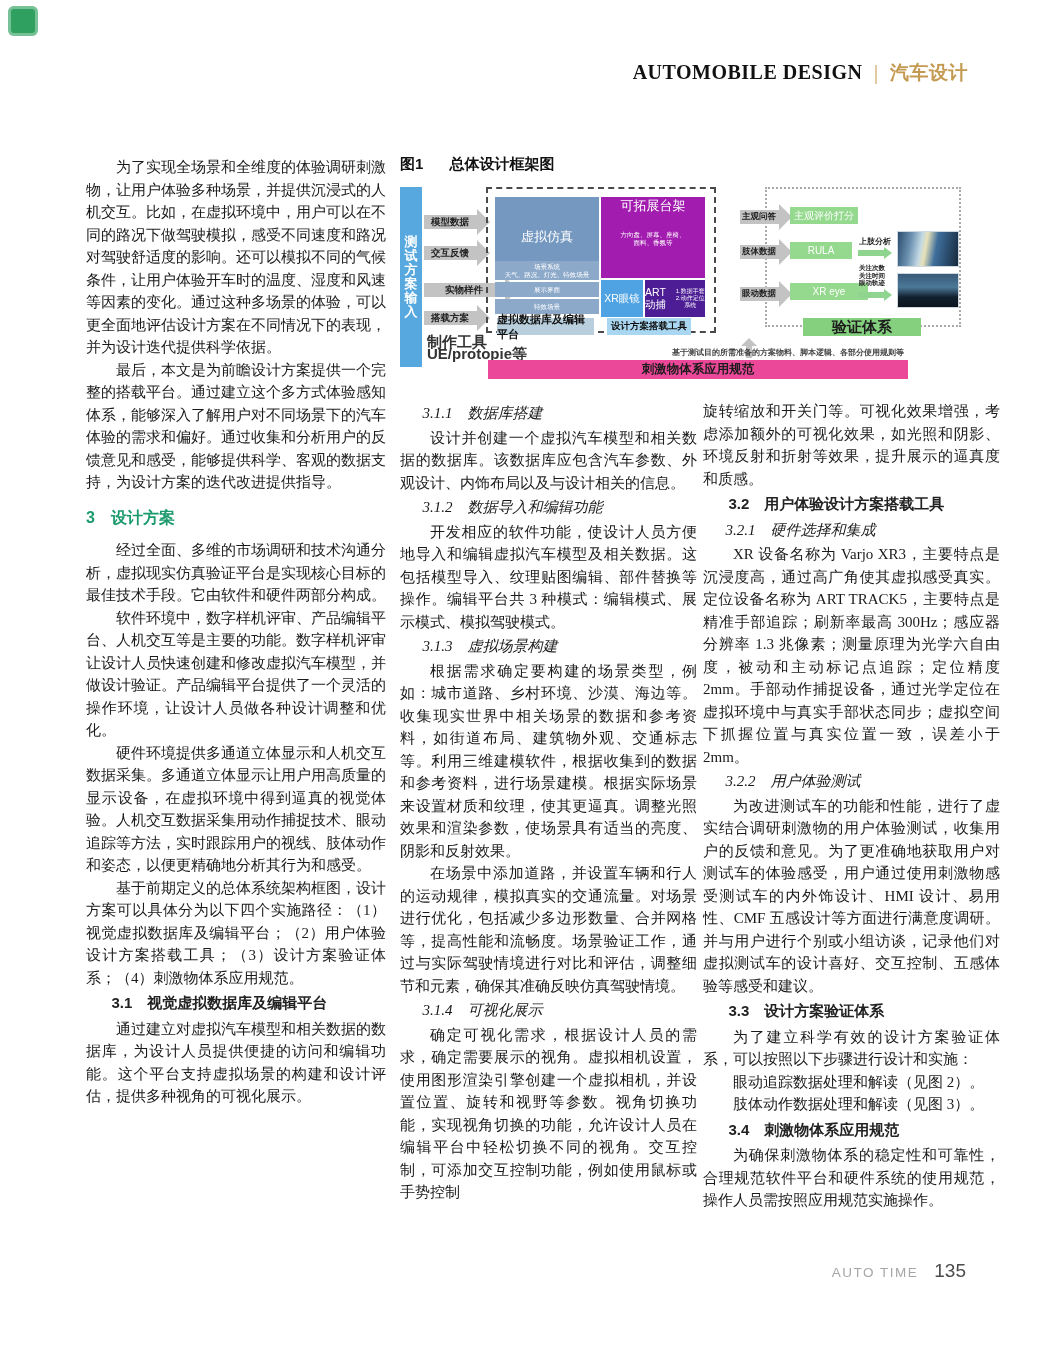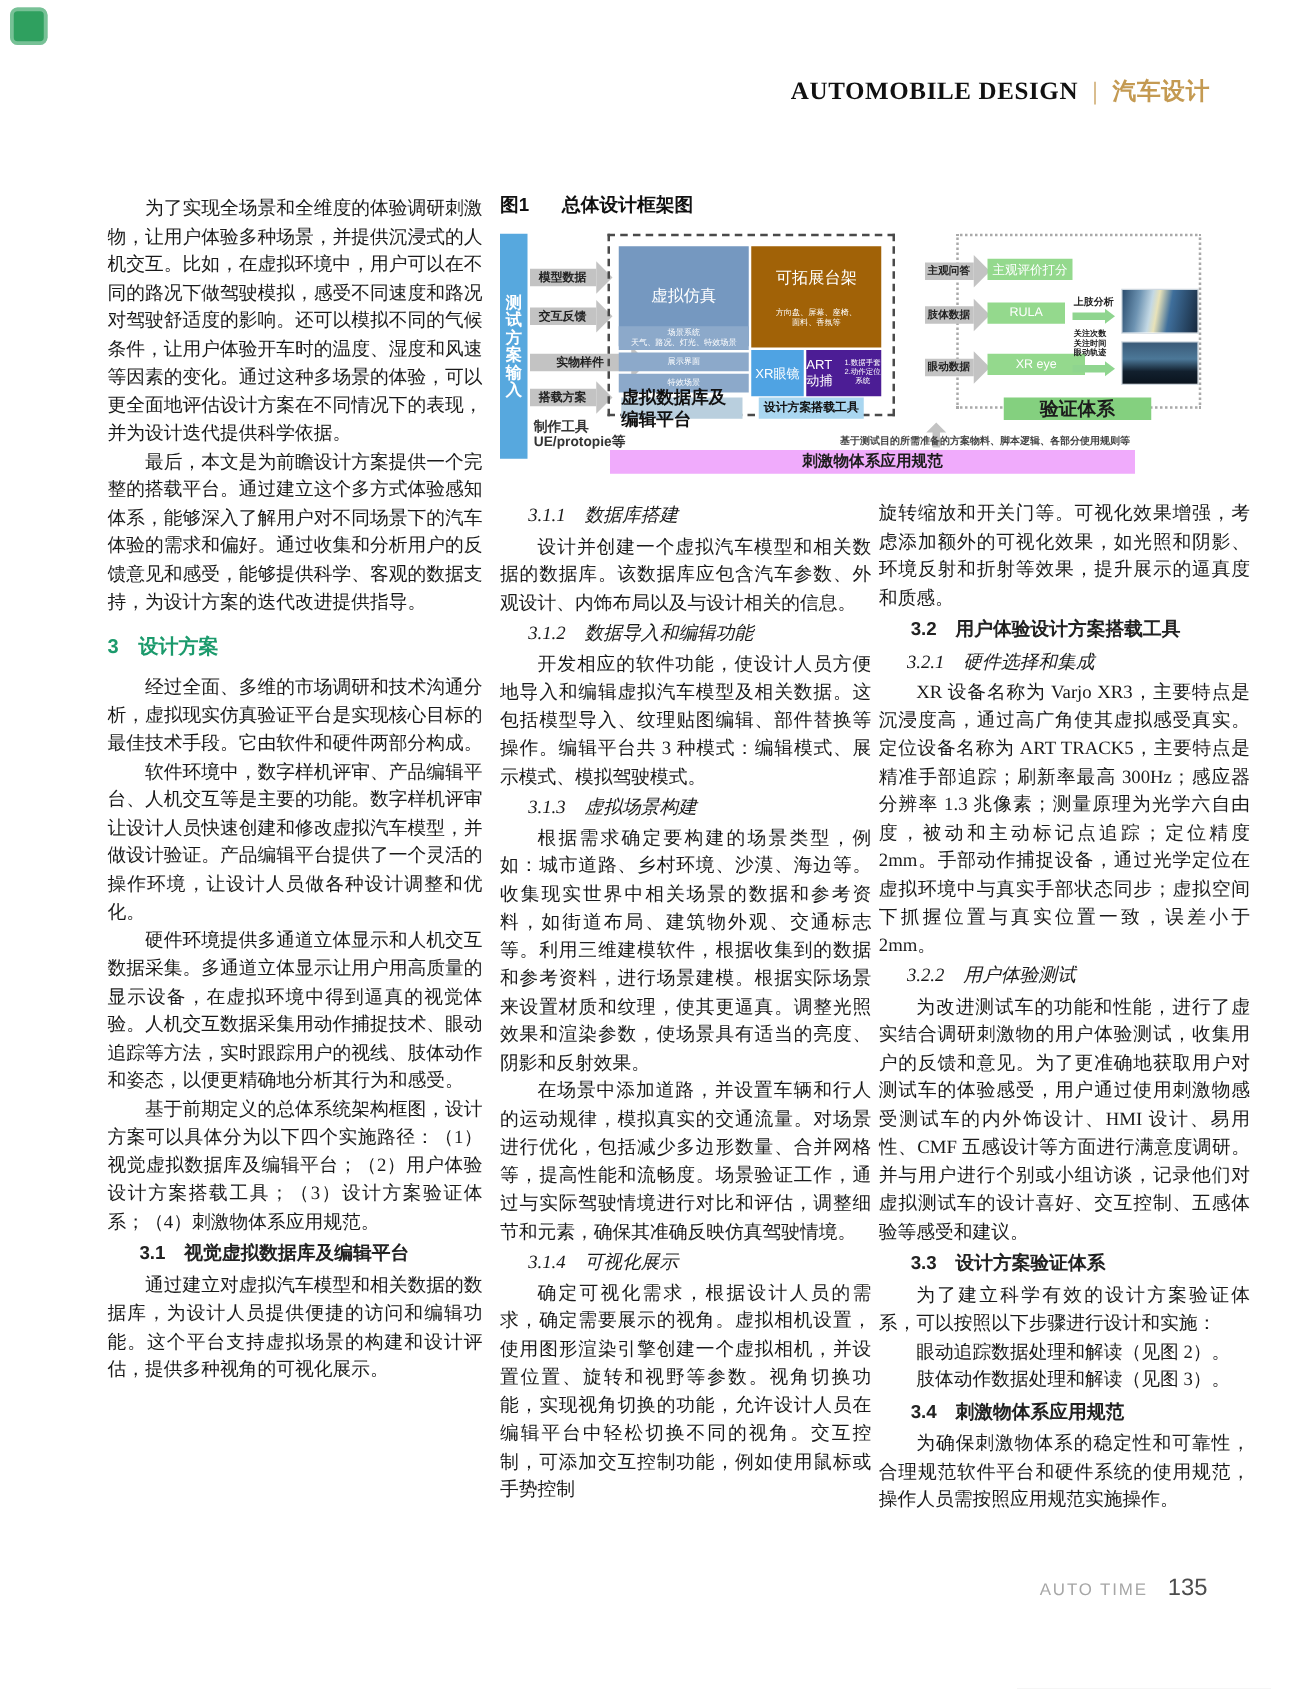--- a/index.html
+++ b/index.html
@@ -50,46 +50,46 @@
 
   
   .g-arrow{height:26px;}
   .g-arrow .shaft{position:absolute;left:0;right:13px;top:6px;height:14px;background:#c3c3c3;}
   .g-arrow .head{position:absolute;right:0;top:0;width:0;height:0;
                  border-top:13px solid transparent;border-bottom:13px solid transparent;
                  border-left:13px solid #c3c3c3;}
   .g-arrow .lbl{position:absolute;left:0;right:14px;top:0;bottom:0;display:flex;align-items:center;
                 justify-content:center;font-size:9.5px;font-weight:bold;color:#222;white-space:nowrap;}
 
-  .tools-note{left:27px;top:151px;font-size:11px;font-weight:bold;color:#333;line-height:12px;white-space:pre-line;}
+  .tools-note{left:27px;top:151px;font-size:15px;font-weight:bold;color:#333;line-height:12px;white-space:pre-line;}
 
   .dashed-box{left:86px;top:2px;width:230px;height:146px;border:2px dashed #4a4a4a;box-sizing:border-box;}
   .dotted-box{left:365px;top:2px;width:196px;height:140px;border:2px dotted #a9a9a9;box-sizing:border-box;}
 
   .vs-title{left:95px;top:12px;width:104px;height:80px;background:#7598c0;color:#fff;
             display:flex;align-items:center;justify-content:center;font-size:13px;}
   .vs-row{left:95px;width:104px;background:#8ca9ca;color:#fff;display:flex;align-items:center;
           justify-content:center;text-align:center;font-size:6.5px;line-height:8px;white-space:pre-line;}
   .vs-row1{top:76px;height:19px;}
   .vs-row2{top:97px;height:15px;}
   .vs-row3{top:114px;height:15px;}
 
-  .rig-box{left:201px;top:12px;width:104px;height:81px;background:#a16207;color:#fff;
-           display:flex;flex-direction:column;align-items:center;justify-content:center;gap:16px;}
+  .rig-box{left:201px;top:12px;width:104px;height:81px;background:#a21caf;color:#fff;
+           display:flex;flex-direction:column;align-items:center;gap:16px;}
   .rig-box .t{font-size:13px;}
   .rig-box .s{font-size:6.5px;line-height:8px;text-align:center;white-space:pre-line;}
   .xr-box{left:201px;top:95px;width:42px;height:37px;background:#4fa3e3;color:#fff;
           display:flex;align-items:center;justify-content:center;font-size:10.5px;}
   .art-box{left:245px;top:95px;width:60px;height:37px;background:#4c1d95;color:#fff;
            display:flex;flex-direction:row;align-items:center;justify-content:center;}
   .art-box .t{font-size:10.5px;}
   .art-box .s{font-size:6px;line-height:7px;text-align:center;white-space:pre-line;}
 
   .plat-label{left:97px;top:133px;width:97px;height:17px;background:#b9cfde;color:#111;
-              display:flex;align-items:center;justify-content:center;font-size:14px;font-weight:bold;}
+              display:flex;align-items:center;justify-content:center;font-size:11px;font-weight:bold;}
   .tool-label{left:207px;top:133px;width:84px;height:17px;background:#a9d6f0;color:#111;
               display:flex;align-items:center;justify-content:center;font-size:9.5px;font-weight:bold;}
 
   .out-arrow{width:52px;}
   .out-arrow .lbl{font-size:8.5px;}
 
   .green-box{background:#94d98d;color:#fff;display:flex;align-items:center;justify-content:center;
              font-size:10px;height:17px;}
   .verify-box{left:403px;top:133px;width:118px;height:18px;background:#84d07f;color:#1c1c1c;
               font-weight:bold;font-size:15px;display:flex;align-items:center;justify-content:center;}
@@ -110,21 +110,21 @@
   .thumb-2{left:498px;top:89px;width:60px;height:33px;
            background:linear-gradient(180deg,#3a5a78 0%,#4c7898 40%,#12202e 70%,#0a141e 100%);}
 
   .up-arrow{left:341px;top:153px;width:16px;height:20px;}
   .up-arrow .shaft{position:absolute;left:5px;top:7px;width:6px;bottom:0;background:#c3c3c3;}
   .up-arrow .head{position:absolute;left:0;top:0;width:0;height:0;
                   border-left:8px solid transparent;border-right:8px solid transparent;
                   border-bottom:8px solid #c3c3c3;}
 
   .prep-note{left:272px;top:162px;width:250px;font-size:8px;color:#444;font-weight:bold;}
-  .bottom-bar{left:88px;top:175px;width:420px;height:19px;background:#f0abfc;color:#1c1c1c;
+  .bottom-bar{left:88px;top:175px;width:420px;height:19px;background:#ec4899;color:#1c1c1c;
               font-weight:bold;font-size:12.5px;display:flex;align-items:center;justify-content:center;}
 </style>
 </head>
 <body>
 
 <div class="page">
 
   <div class="corner-badge"></div>
 
   <div class="page-header">

